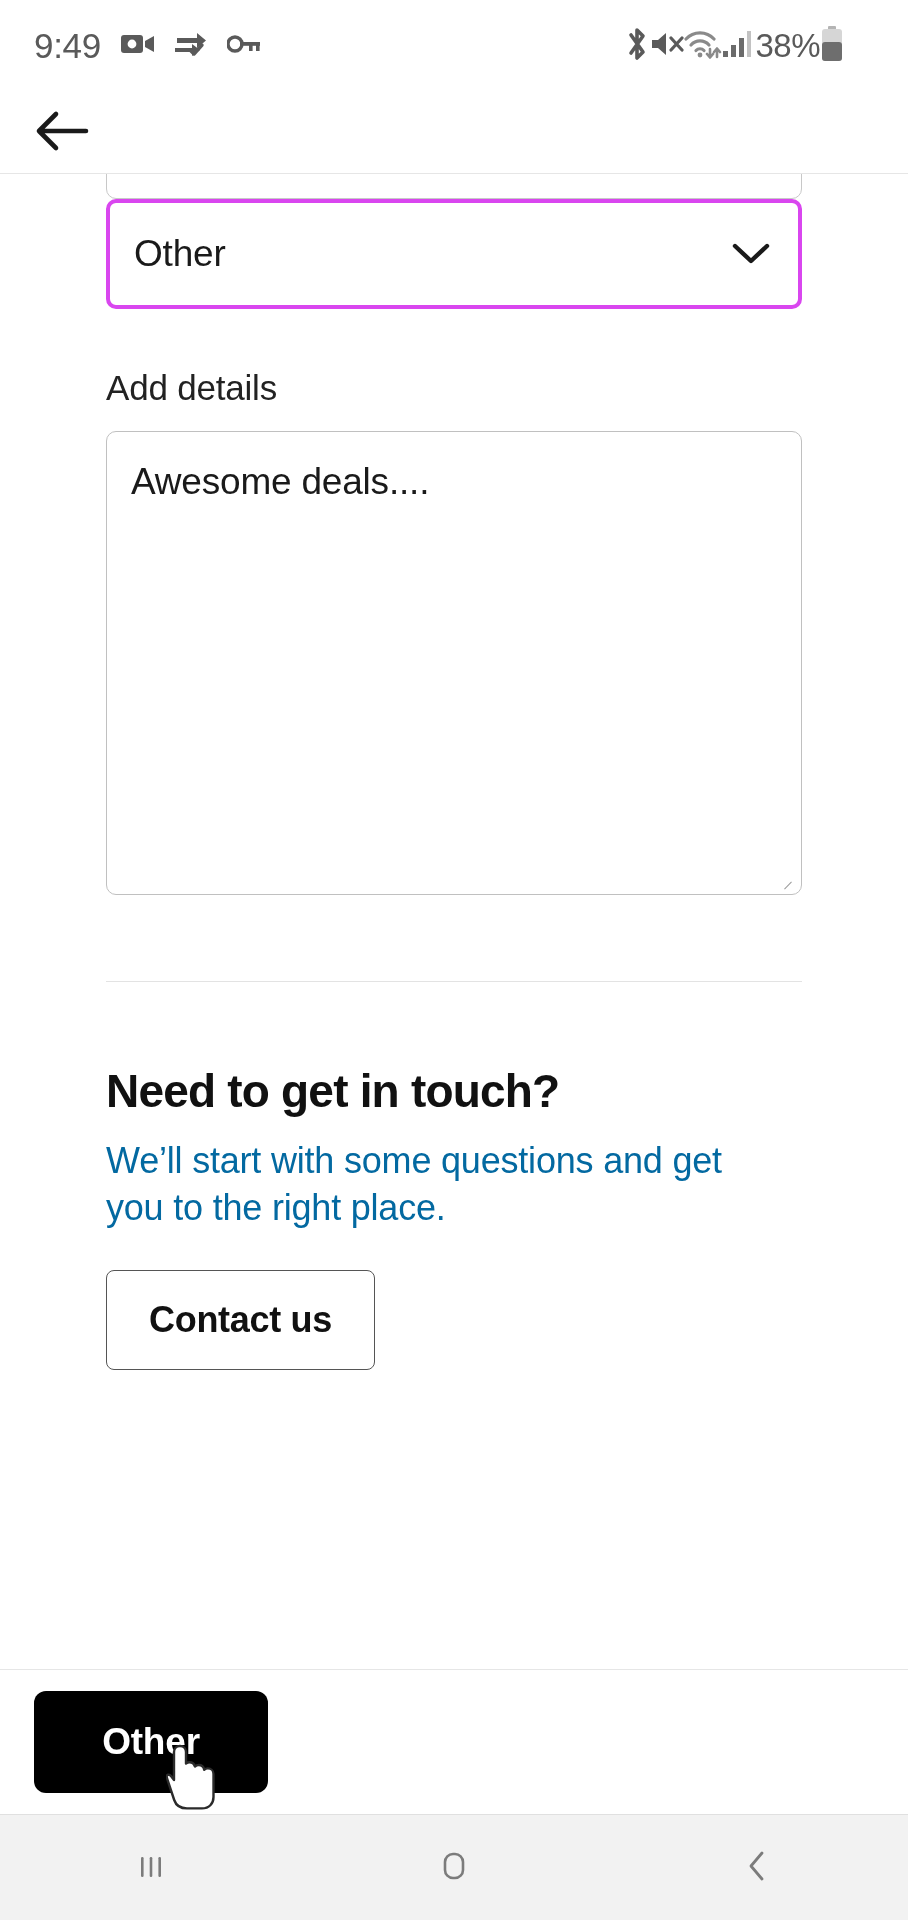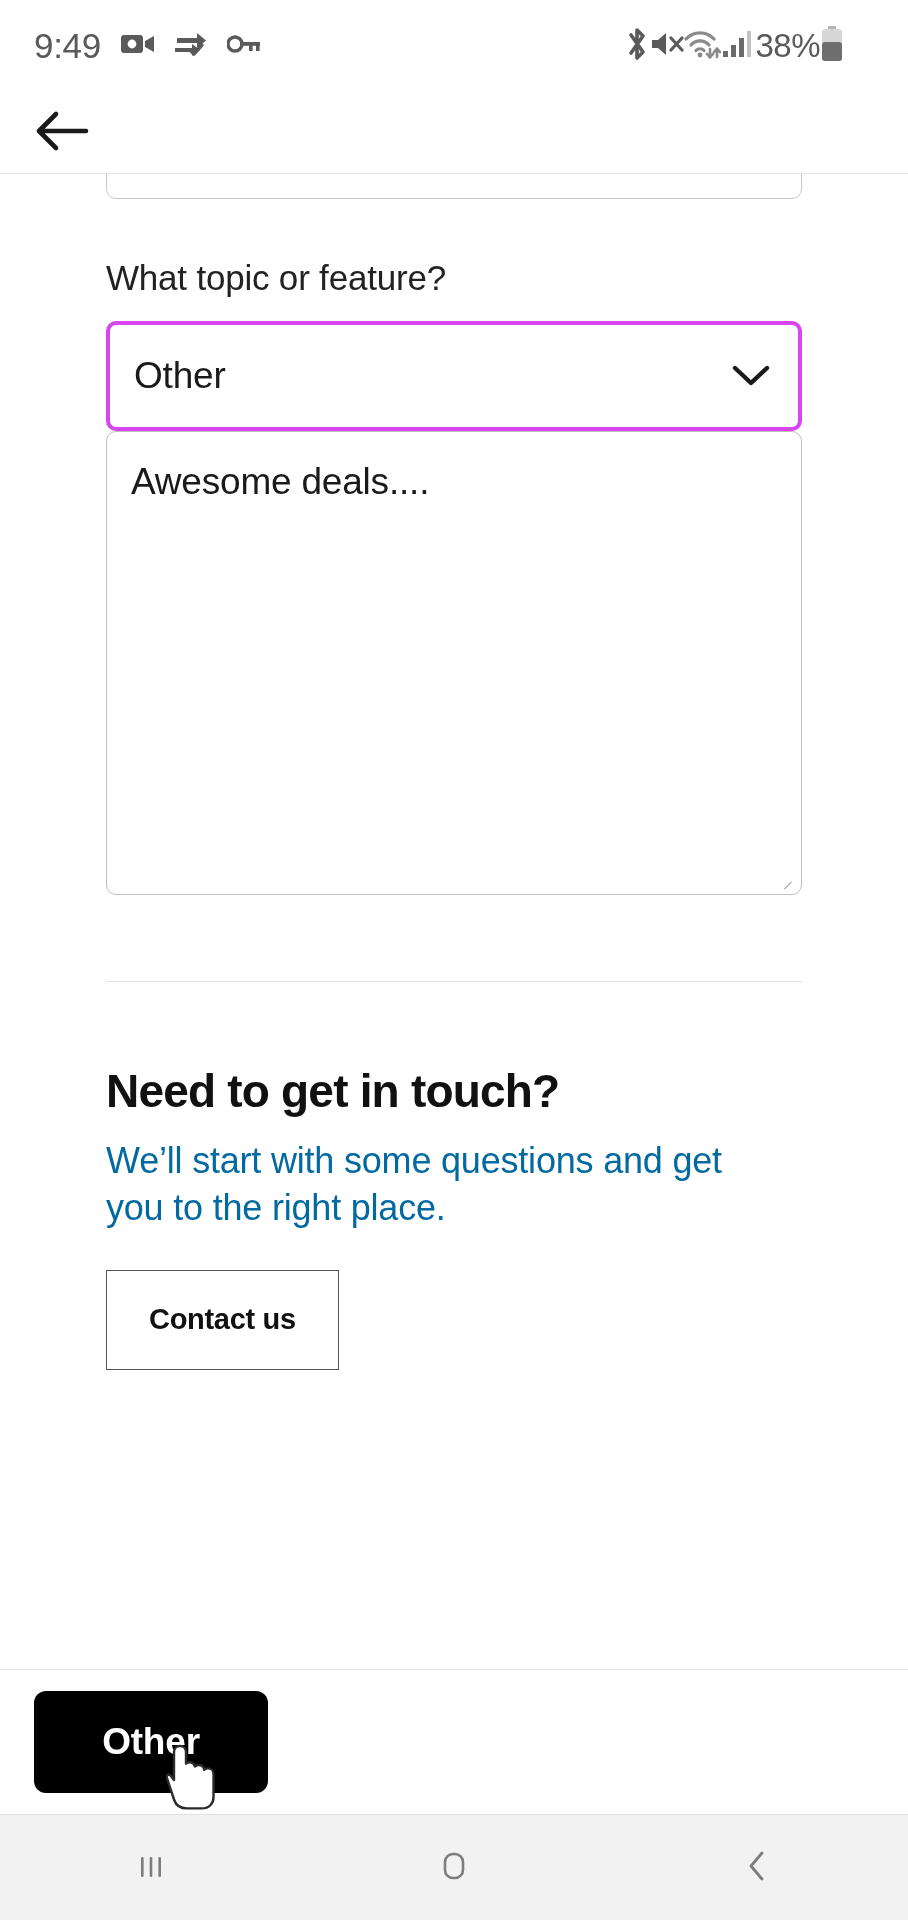--- a/index.html
+++ b/index.html
@@ -185,23 +185,23 @@
     max-width: 640px;
   }
   .contact-btn {
     margin-top: 38px;
     display: inline-flex;
     align-items: center;
     justify-content: center;
     height: 100px;
     padding: 0 42px;
     border: 1px solid #555555;
-    border-radius: 0;
-    background: #ffffff;
-    font-size: 29px;
+    border-radius: 8px;
+    background: #ffffff;
+    font-size: 36px;
     font-weight: 700;
     color: #111111;
     letter-spacing: -0.3px;
     cursor: pointer;
     font-family: "Liberation Sans", sans-serif;
   }
 
   
   .action-bar {
     flex: 0 0 145px;
@@ -350,31 +350,31 @@
         </svg>
       </span>
     </button>
   </div>
 
   <div class="content">
 
     
     <div class="clipped-field"></div>
 
-    <div class="field-label">What topic or feature?</div>
 
     <div class="select-box">
       <span class="select-value">Other</span>
       <span class="chevron">
         <svg width="40" height="26" viewBox="0 0 40 26">
           <path d="M4 5 L20 20 L36 5" stroke="#1a1a1a" stroke-width="4.4" fill="none" stroke-linecap="round" stroke-linejoin="round"></path>
         </svg>
       </span>
     </div>
 
+    <div class="field-label">Add details</div>
 
     <div class="textarea-box">
       <div class="textarea-text">Awesome deals....</div>
       <span class="resize-grip"></span>
     </div>
 
     <div class="divider"></div>
 
     <div class="contact-title">Need to get in touch?</div>
     <div class="contact-desc">We’ll start with some questions and get you to the right place.</div>

